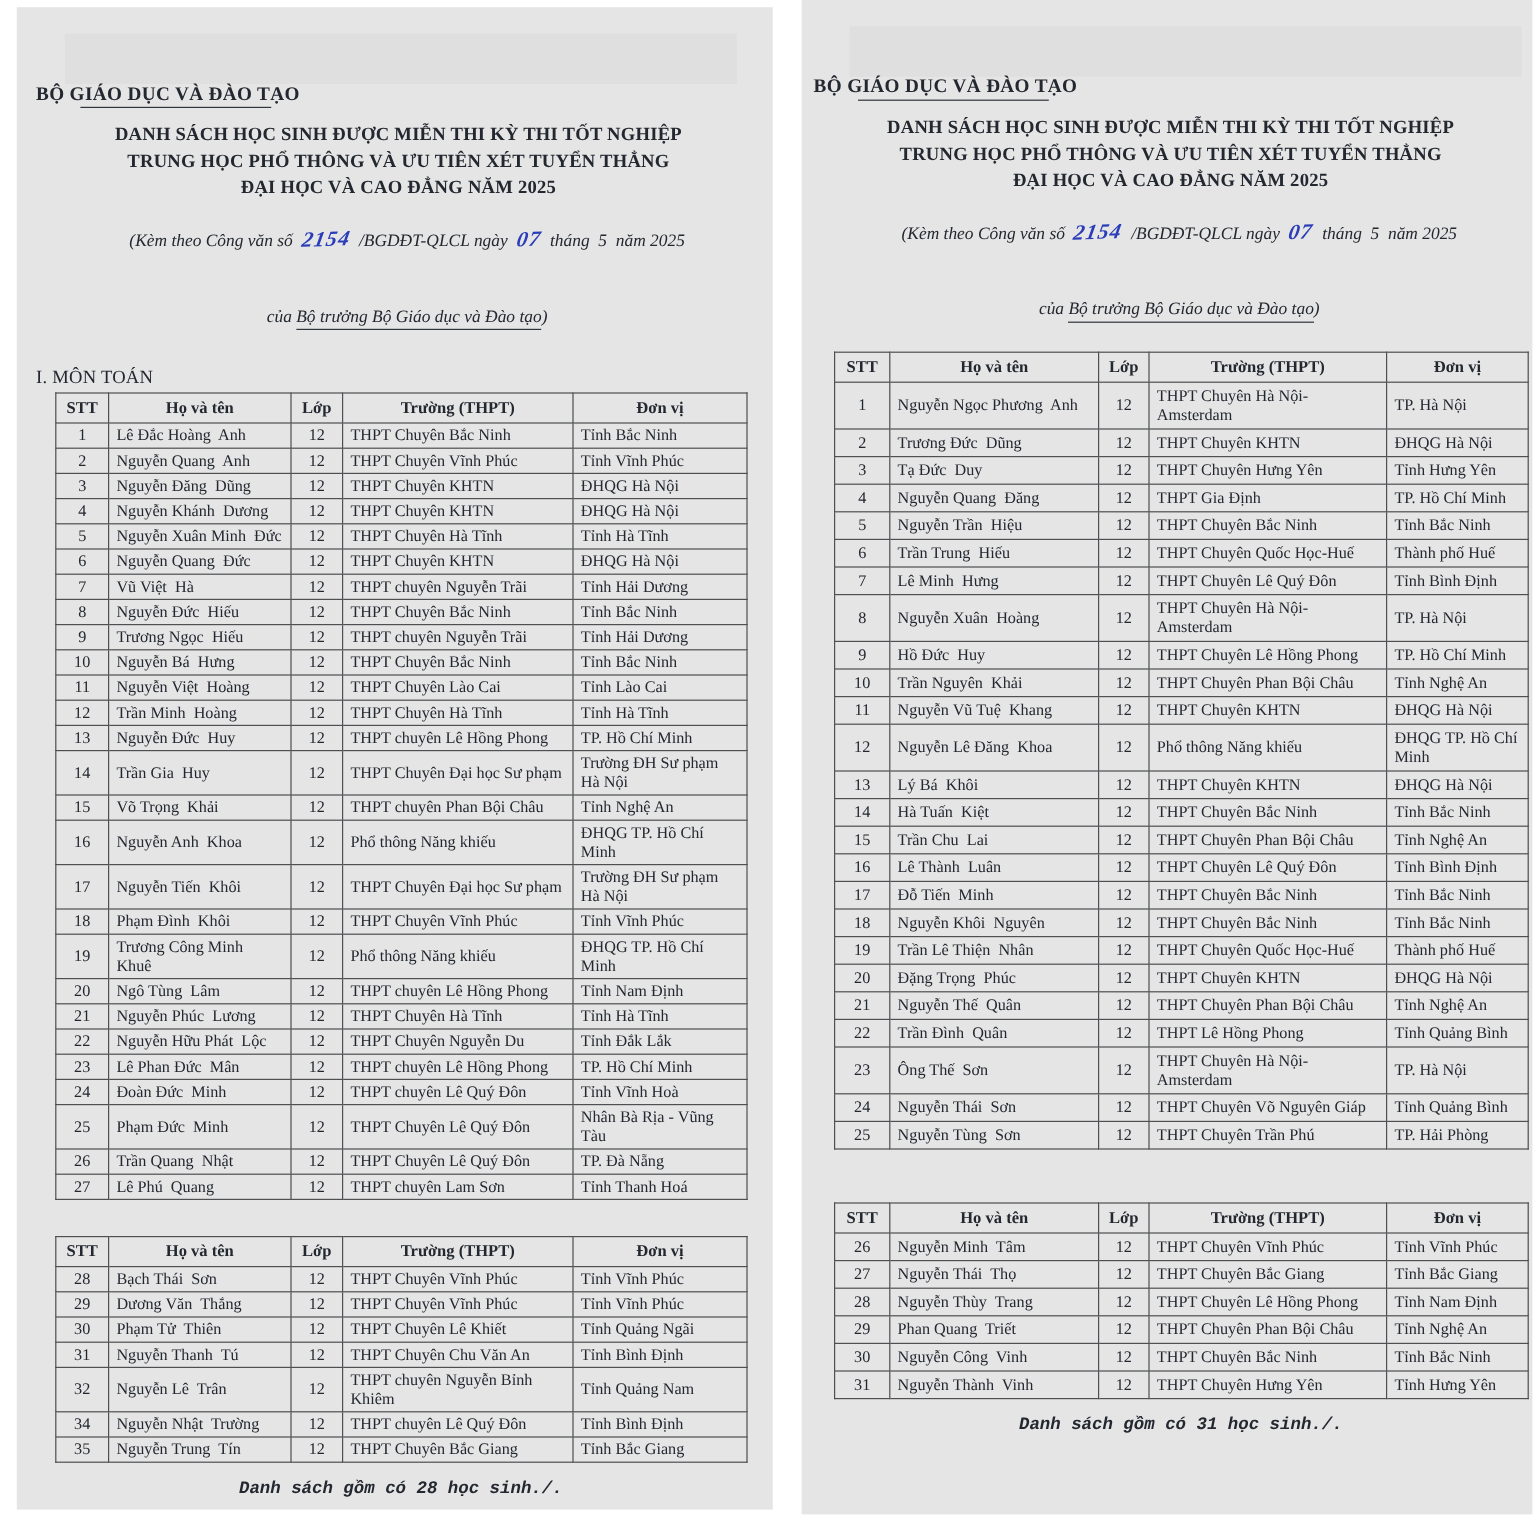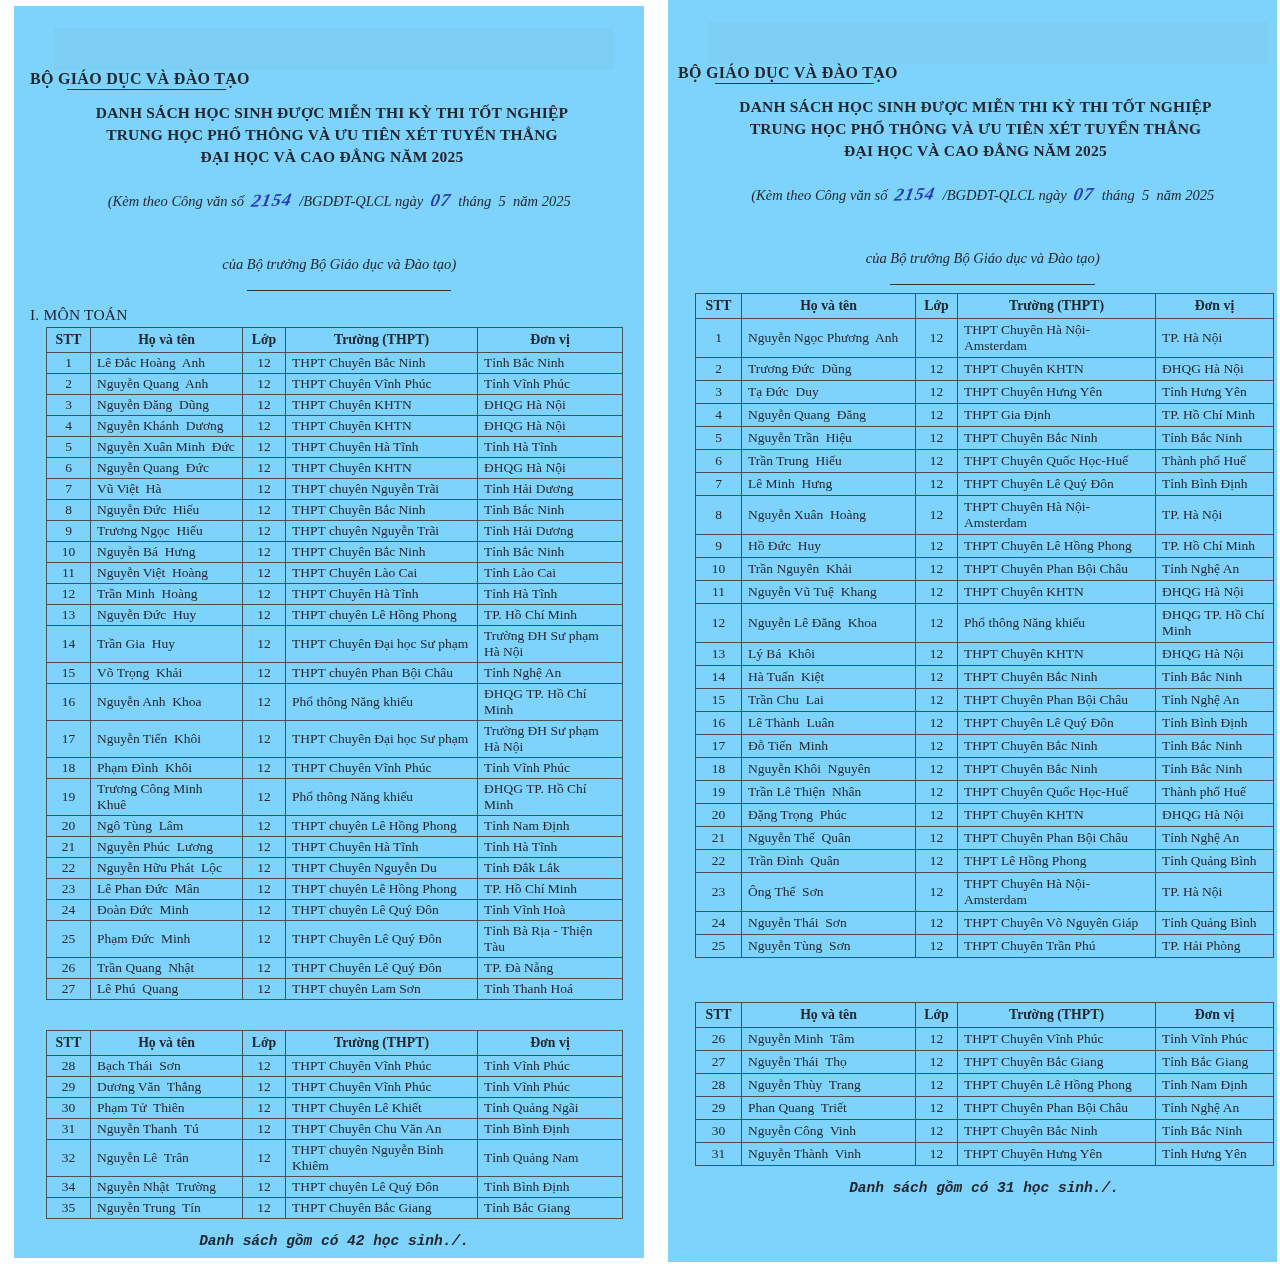--- a/index.html
+++ b/index.html
@@ -1,37 +1,37 @@
 <!DOCTYPE html>
 <html><head>
 <meta charset="utf-8">
 <style>
   html,body{margin:0;padding:0;}
   body{
     width:1280px;height:1280px;position:relative;background:#ffffff;
     font-family:"Liberation Serif","DejaVu Serif",serif;color:#23272f;
     overflow:hidden;
   }
-  .page{position:absolute;background:#7dd3fc;box-sizing:border-box;}
+  .page{position:absolute;background:#e5e5e5;box-sizing:border-box;}
   .page.left{left:14px;top:6px;width:630px;height:1252px;padding:0 10px 0 16px;}
   .page.right{left:668px;top:0;width:609px;height:1262px;padding:0 4px 0 10px;}
   .scan-topband{position:absolute;left:40px;top:22px;width:560px;height:42px;
     background:rgba(120,125,120,0.05);pointer-events:none;}
   .agency{margin-top:64px;font-size:16px;font-weight:bold;letter-spacing:.3px;}
   .agency .a-inner{position:relative;display:inline-block;padding-bottom:2px;}
   .agency .a-inner::after{content:"";position:absolute;left:17%;right:11%;bottom:0;
     border-bottom:1.3px solid #30343c;}
   .doc-title{margin-top:12px;text-align:center;font-weight:bold;
     font-size:15.5px;line-height:22px;letter-spacing:.2px;}
   .subnote{margin-top:2px;text-align:center;font-style:italic;font-size:14.5px;
     line-height:21px;white-space:pre-wrap;}
   .subnote .hand{font-style:italic;font-weight:bold;font-size:18px;line-height:14px;
     letter-spacing:1px;display:inline-block;transform:skewX(-12deg) rotate(-2deg);
     margin:0 4px;}
-  .subnote .u{border-bottom:1.2px solid #30343c;padding-bottom:18px;}
+  .subnote .u{border-bottom:1.2px solid #30343c;padding-bottom:2px;}
   .section-title{margin-top:10px;font-weight:normal;font-size:15.5px;letter-spacing:.2px;}
   table.doc-table{border-collapse:collapse;table-layout:fixed;margin-left:16px;
     margin-top:3px;}
   .page.left table.doc-table{width:576px;}
   .page.right table.doc-table{width:578px;margin-left:17px;}
   table.doc-table.second{margin-top:30px;}
   .page.right table.doc-table.second{margin-top:44px;}
   .doc-table th,.doc-table td{border:1px solid #4d4f52;vertical-align:middle;}
   .doc-table th{font-size:13.8px;font-weight:bold;padding:4px 2px;text-align:center;}
   .doc-table td{font-size:13.5px;line-height:16px;padding:2px 6px;white-space:pre-wrap;}
@@ -258,21 +258,21 @@
           <td class="c1">Đoàn Đức  Minh</td>
           <td class="c2">12</td>
           <td class="c3">THPT chuyên Lê Quý Đôn</td>
           <td class="c4">Tỉnh Vĩnh Hoà</td>
         </tr>
         <tr>
           <td class="c0">25</td>
           <td class="c1">Phạm Đức  Minh</td>
           <td class="c2">12</td>
           <td class="c3">THPT Chuyên Lê Quý Đôn</td>
-          <td class="c4">Tỉnh Bà Rịa - Thiện
+          <td class="c4">Nhân Bà Rịa - Vũng
 Tàu</td>
         </tr>
         <tr>
           <td class="c0">26</td>
           <td class="c1">Trần Quang  Nhật</td>
           <td class="c2">12</td>
           <td class="c3">THPT Chuyên Lê Quý Đôn</td>
           <td class="c4">TP. Đà Nẵng</td>
         </tr>
         <tr>
@@ -349,21 +349,21 @@
         <tr>
           <td class="c0">35</td>
           <td class="c1">Nguyễn Trung  Tín</td>
           <td class="c2">12</td>
           <td class="c3">THPT Chuyên Bắc Giang</td>
           <td class="c4">Tỉnh Bắc Giang</td>
         </tr>
       </tbody>
   </table>
 
-  <div class="list-footer">Danh sách gồm có 42 học sinh./.</div>
+  <div class="list-footer">Danh sách gồm có 28 học sinh./.</div>
 </div>
 
 <div class="page right">
   <div class="scan-topband"></div>
   <div class="agency">
     <span class="a-inner">BỘ GIÁO DỤC VÀ ĐÀO TẠO</span>
   </div>
   <div class="doc-title">
     <div>DANH SÁCH HỌC SINH ĐƯỢC MIỄN THI KỲ THI TỐT NGHIỆP</div>
     <div>TRUNG HỌC PHỔ THÔNG VÀ ƯU TIÊN XÉT TUYỂN THẲNG</div>

